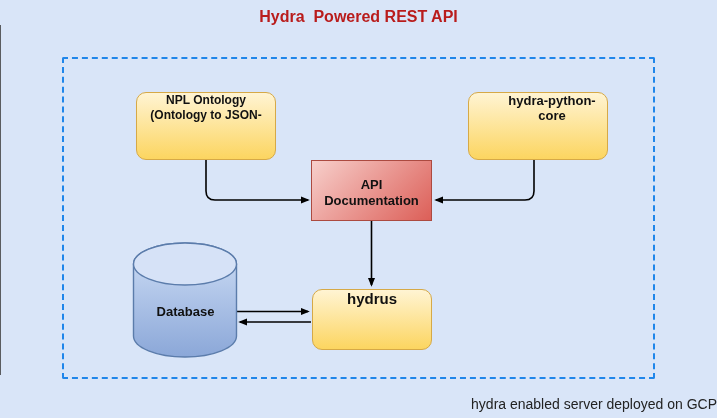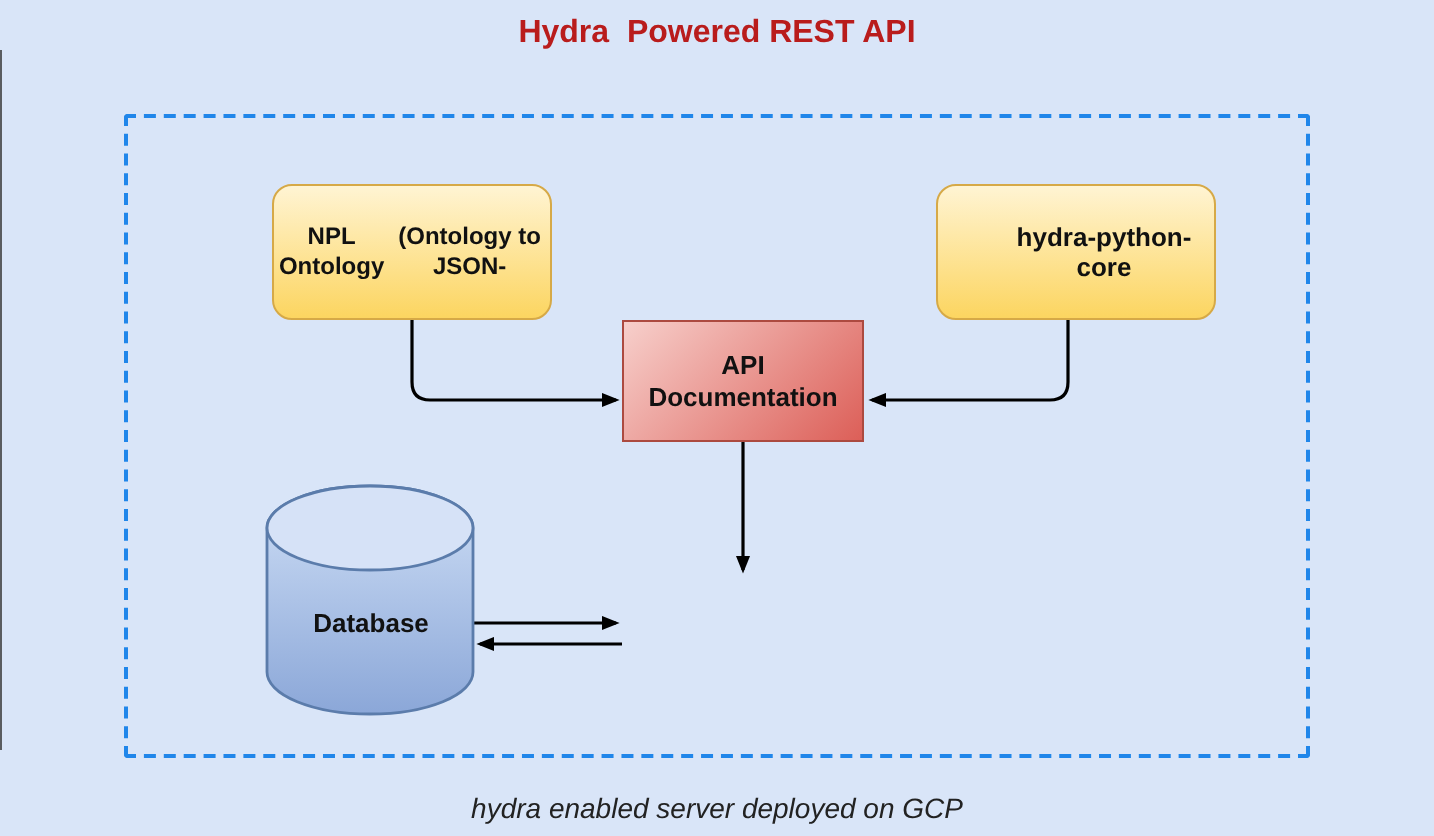--- a/index.html
+++ b/index.html
@@ -11,21 +11,21 @@
   .edge-line{position:absolute;left:0;top:25px;width:1px;height:350px;background:#3a3a3a;opacity:.8;}
   .title{
     position:absolute;top:8px;left:0;width:717px;text-align:center;
     font-size:16px;font-weight:bold;color:#b91c1c;white-space:pre;
   }
   .boundary{
     position:absolute;left:62px;top:57px;width:593px;height:322px;
     box-sizing:border-box;border:2px dashed var(--dashed-border,#2086ea);border-radius:2px;
   }
   .node{
-    position:absolute;box-sizing:border-box;display:flex;flex-direction:row;
+    position:absolute;box-sizing:border-box;display:flex;flex-direction:column;
     align-items:center;text-align:center;
     color:#111;font-weight:bold;
   }
   .yellow{
     background:linear-gradient(180deg,var(--yellow-box-top,#fff4d3) 0%,var(--yellow-box-bottom,#fcd560) 100%);
     border:1.5px solid var(--yellow-box-border,#d6a947);
     border-radius:10px;
   }
   .node-npl{left:136px;top:92px;width:140px;height:68px;font-size:12px;line-height:15px;}
   .node-core{left:468px;top:92px;width:140px;height:68px;font-size:13px;padding-left:28px;}
@@ -36,22 +36,22 @@
     padding:16px 8px;
   }
   .node-hydrus{left:312px;top:289px;width:120px;height:61px;font-size:15px;}
   .cyl-svg{position:absolute;left:132px;top:241px;}
   .db-label{
     position:absolute;left:132px;top:304px;width:107px;text-align:center;
     font-size:13px;font-weight:bold;color:#111;
   }
   .connectors{position:absolute;left:0;top:0;pointer-events:none;}
   .caption{
-    position:absolute;top:396px;left:0;width:717px;text-align:center;
-    font-size:14px;color:#222;font-style:italic;
+    position:absolute;top:396px;left:0;width:717px;text-align:right;
+    font-size:14px;color:#222;
   }
 </style>
 </head>
 <body>
 
 <div class="canvas">
 
   <div class="edge-line"></div>
 
   <div class="title">Hydra  Powered REST API</div>
@@ -77,20 +77,23 @@
   </div>
 
   <div class="node yellow node-core">
     <div>hydra-python-core</div>
   </div>
 
   <div class="node node-api">
     <div>API Documentation</div>
   </div>
 
+  <div class="node yellow node-hydrus">
+    <div>hydrus</div>
+  </div>
 
   <svg class="cyl-svg" width="107" height="119" viewBox="0 0 107 119">
     <defs>
       <linearGradient id="cylGrad" x1="0" y1="0" x2="0" y2="1">
         <stop offset="0" stop-color="#cfdff6"></stop>
         <stop offset="1" stop-color="#8ba7d8"></stop>
       </linearGradient>
     </defs>
     <path d="M1.5,23 A51.5,21 0 0 1 104.5,23 V95 A51.5,21 0 0 1 1.5,95 Z" fill="url(#cylGrad)" stroke="#5b7cab" stroke-width="1.4"></path>
     <ellipse cx="53" cy="23" rx="51.5" ry="21" fill="#d6e2f7" stroke="#5b7cab" stroke-width="1.4"></ellipse>

